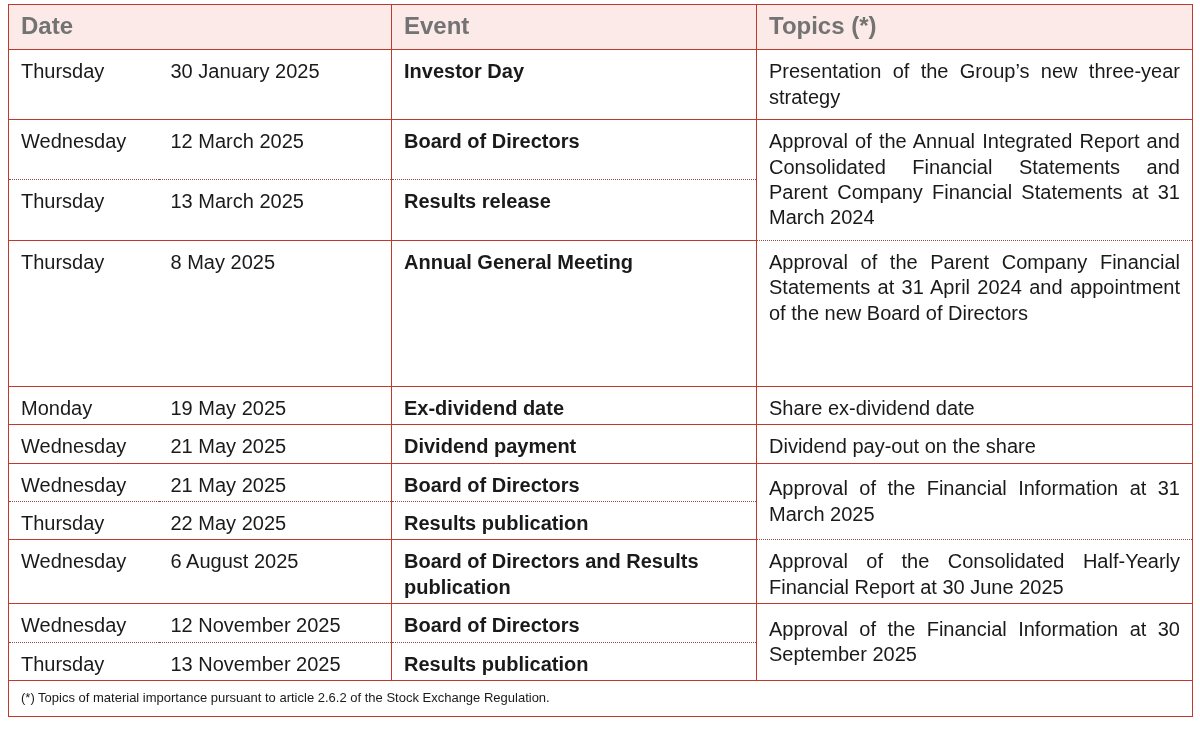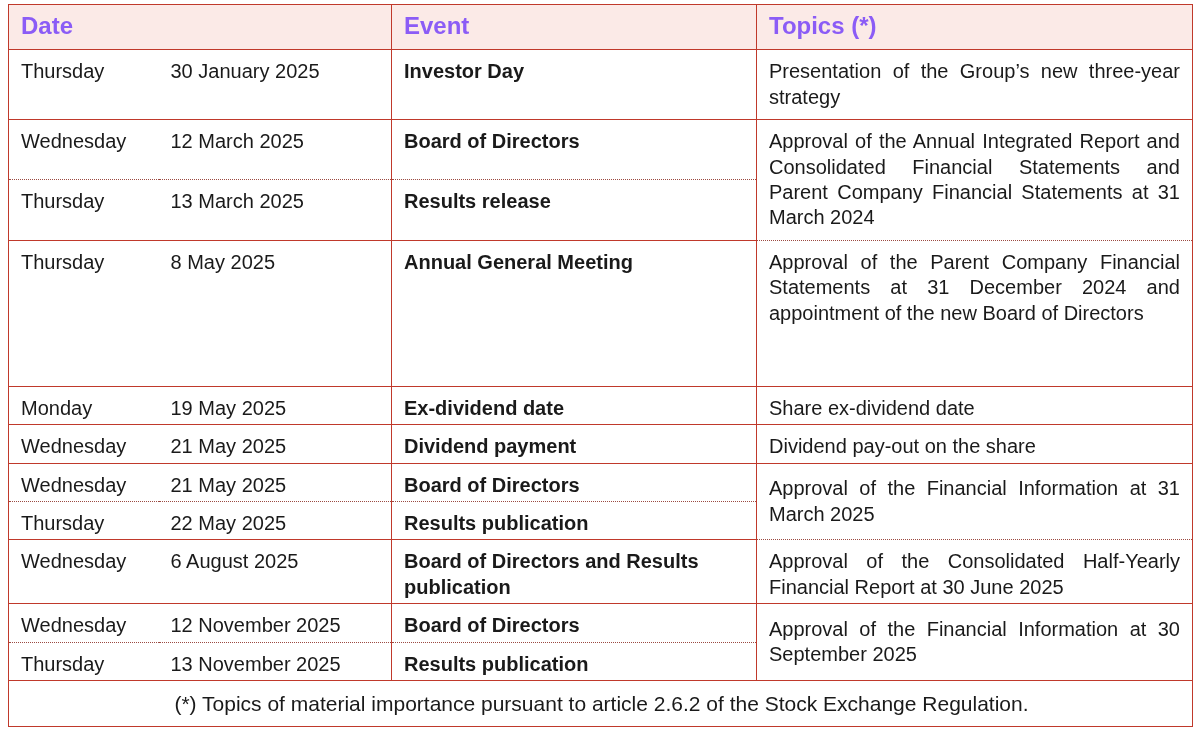--- a/index.html
+++ b/index.html
@@ -26,21 +26,21 @@
     table-layout: fixed;
     border: 1.5px solid #c0392b;
   }
   table.calendar col.c-day    { width: 150px; }
   table.calendar col.c-date   { width: 233px; }
   table.calendar col.c-event  { width: 365px; }
   table.calendar col.c-topic  { width: 436px; }
 
   thead th {
     background: #fbeae7;
-    color: #8b5cf6;
+    color: #737373;
     font-size: 24px;
     font-weight: bold;
     text-align: left;
     padding: 8px 12px 10px 12px;
     border-bottom: 1.5px solid #c0392b;
     vertical-align: middle;
     line-height: 1.1;
   }
   thead th.th-date { border-right: none; }
   thead th.th-date-spacer { border-right: 1.5px solid #c0392b; }
@@ -69,25 +69,24 @@
     text-justify: inter-word;
     vertical-align: top;
   }
   tbody tr.dotted > td {
     border-bottom: 1.5px dotted #9b4a42;
   }
   tbody td.topic-mid {
     vertical-align: middle;
   }
   tfoot td {
-    font-size: 21px;
+    font-size: 13px;
     padding: 9px 10px 9px 12px;
     border-top: 1.5px solid #c0392b;
     line-height: 1.3;
-    text-align: center;
   }
   .tall-pad-1 { padding-bottom: 3px; }
   .tall-pad-2 { padding-bottom: 60px; }
 </style>
 </head>
 <body>
 
 <div class="calendar-wrap">
   <table class="calendar">
     <colgroup>
@@ -123,21 +122,21 @@
       <tr>
         <td class="day">Thursday</td>
         <td class="date">13 March 2025</td>
         <td class="event">Results release</td>
       </tr>
 
       <tr>
         <td class="day tall-pad-2">Thursday</td>
         <td class="date tall-pad-2">8 May 2025</td>
         <td class="event tall-pad-2">Annual General Meeting</td>
-        <td class="topic tall-pad-2">Approval of the Parent Company Financial Statements at 31 December 2024 and appointment of the new Board of Directors</td>
+        <td class="topic tall-pad-2">Approval of the Parent Company Financial Statements at 31 April 2024 and appointment of the new Board of Directors</td>
       </tr>
 
       <tr>
         <td class="day tall-pad-1">Monday</td>
         <td class="date tall-pad-1">19 May 2025</td>
         <td class="event tall-pad-1">Ex-dividend date</td>
         <td class="topic tall-pad-1">Share ex-dividend date</td>
       </tr>
 
       <tr>

